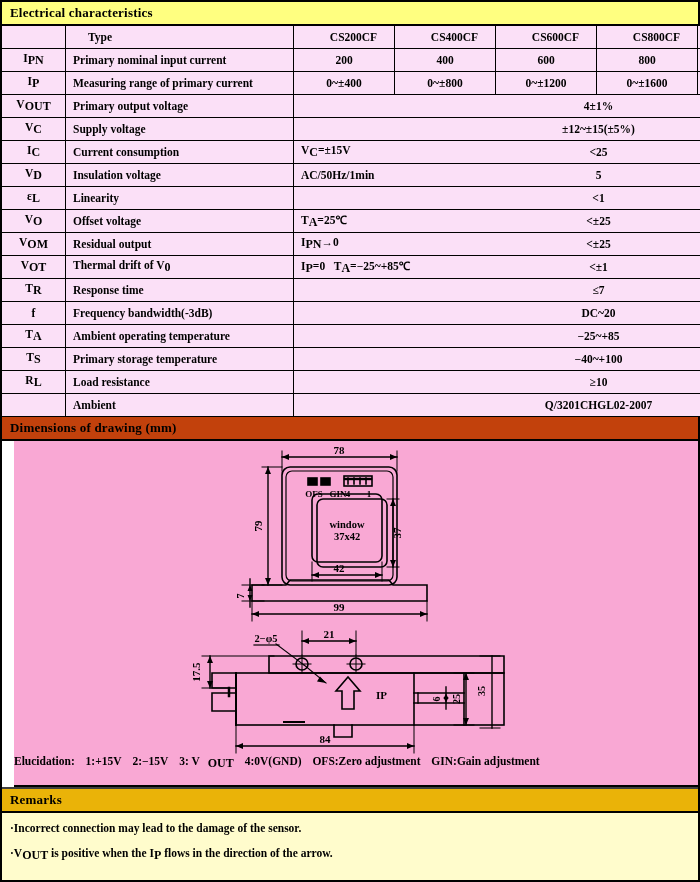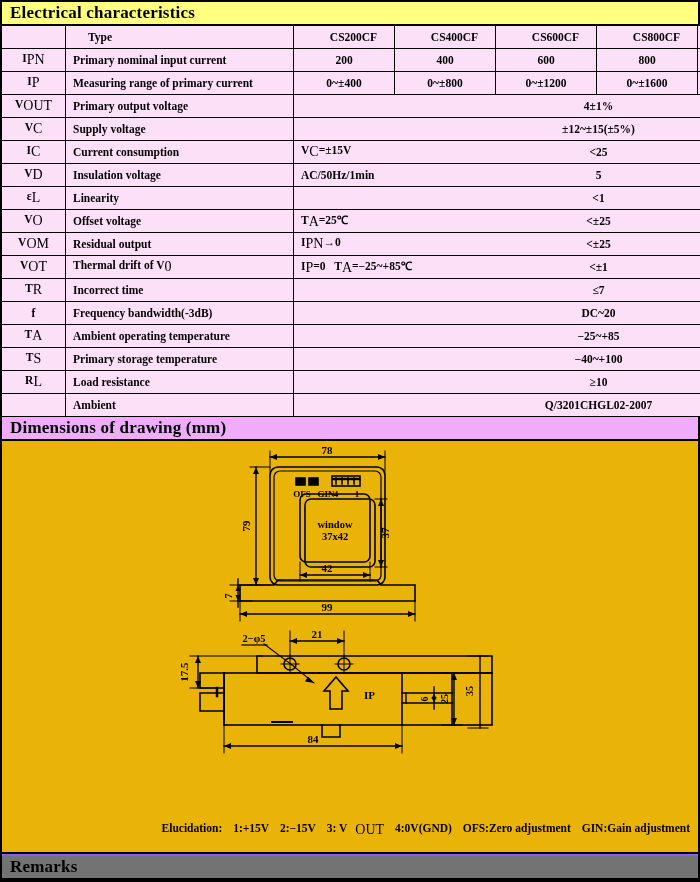--- a/index.html
+++ b/index.html
@@ -11,29 +11,29 @@
     overflow:hidden;
   }
   .page{
     width:700px;height:882px;
     box-sizing:border-box;
     border:2px solid #000;
     display:flex;flex-direction:column;
   }
   
   .bar{
-    font-weight:bold;font-size:17px;
+    font-weight:bold;font-size:13px;
     padding:3px 0 3px 8px;
     border-bottom:2px solid #000;
     line-height:16px;
     letter-spacing:.2px;
   }
   .bar-yellow{background:#ffff80;}
-  .bar-green{background:#f0abfc;}
-  .bar-blue{background:#737373;border-top:2px solid #8b5cf6;}
+  .bar-green{background:#c2410c;}
+  .bar-blue{background:#eab308;border-top:2px solid #404040;}
 
   
   table.spec{
     border-collapse:collapse;
     width:100%;
     table-layout:fixed;
     background:#fbe0f7;
   }
   table.spec td{
     border:1px solid #000;
@@ -51,33 +51,34 @@
   table.spec td.model{width:75px;}
   table.spec td.model-wide{width:77px;}
   table.spec tr td:first-child{border-left:none;}
   table.spec tr:first-child td{border-top:none;padding-left:22px;}
   td.val-span{text-align:center;position:relative;}
   .cond{
     position:absolute;left:7px;top:50%;
     transform:translateY(-50%);
     text-align:right;
   }
-  sub{font-size:14px;font-weight:normal;vertical-align:-2px;}
+  sub{font-size:12px;font-weight:bold;vertical-align:-2px;}
 
   
   .drawing{
-    background:#eab308;
+    background:#f9a8d4;
     flex:1 1 auto;
     position:relative;
     border-bottom:2px solid #000;
+    margin-left:12px;
   }
   .elucidation{
     position:absolute;
     left:0;right:0;bottom:14px;
-    text-align:right;
+    text-align:left;
     font-size:11.5px;
     font-weight:bold;
   }
   .elucidation span{margin-right:8px;}
 
   
   .remarks-body{
     background:#fffccc;
     padding:9px 0 4px 8px;
   }
@@ -200,21 +201,21 @@
         <td class="desc"><span>Thermal drift of V</span><sub>0</sub></td>
         <td class="val-span" colspan="6">
           <span class="cond"><span>I</span><sub>P</sub><span>=0</span>&nbsp;&nbsp;&nbsp;<span>T</span><sub>A</sub><span>=−25~+85℃</span></span>
           <span>&lt;±1</span>
         </td>
 
       </tr>
 
       <tr>
         <td class="sym"><span>T</span><sub>R</sub></td>
-        <td class="desc">Incorrect time</td>
+        <td class="desc">Response time</td>
         <td class="val-span" colspan="6">≤7</td>
 
       </tr>
 
       <tr>
         <td class="sym">f</td>
         <td class="desc">Frequency bandwidth(-3dB)</td>
         <td class="val-span" colspan="6">DC~20</td>
 
       </tr>
@@ -408,14 +409,18 @@
       <span>1:+15V</span>
       <span>2:−15V</span>
       <span><span>3: V</span><sub>OUT</sub></span>
       <span>4:0V(GND)</span>
       <span>OFS:Zero adjustment</span>
       <span>GIN:Gain adjustment</span>
     </div>
   </div>
 
   <div class="bar bar-blue">Remarks</div>
+  <div class="remarks-body">
+    <p>·Incorrect connection may lead to the damage of the sensor.</p>
+    <p><span>·V</span><sub>OUT</sub><span> is positive when the I</span><sub>P</sub><span> flows in the direction of the arrow.</span></p>
+  </div>
 
 </div>
 
 </body></html>

